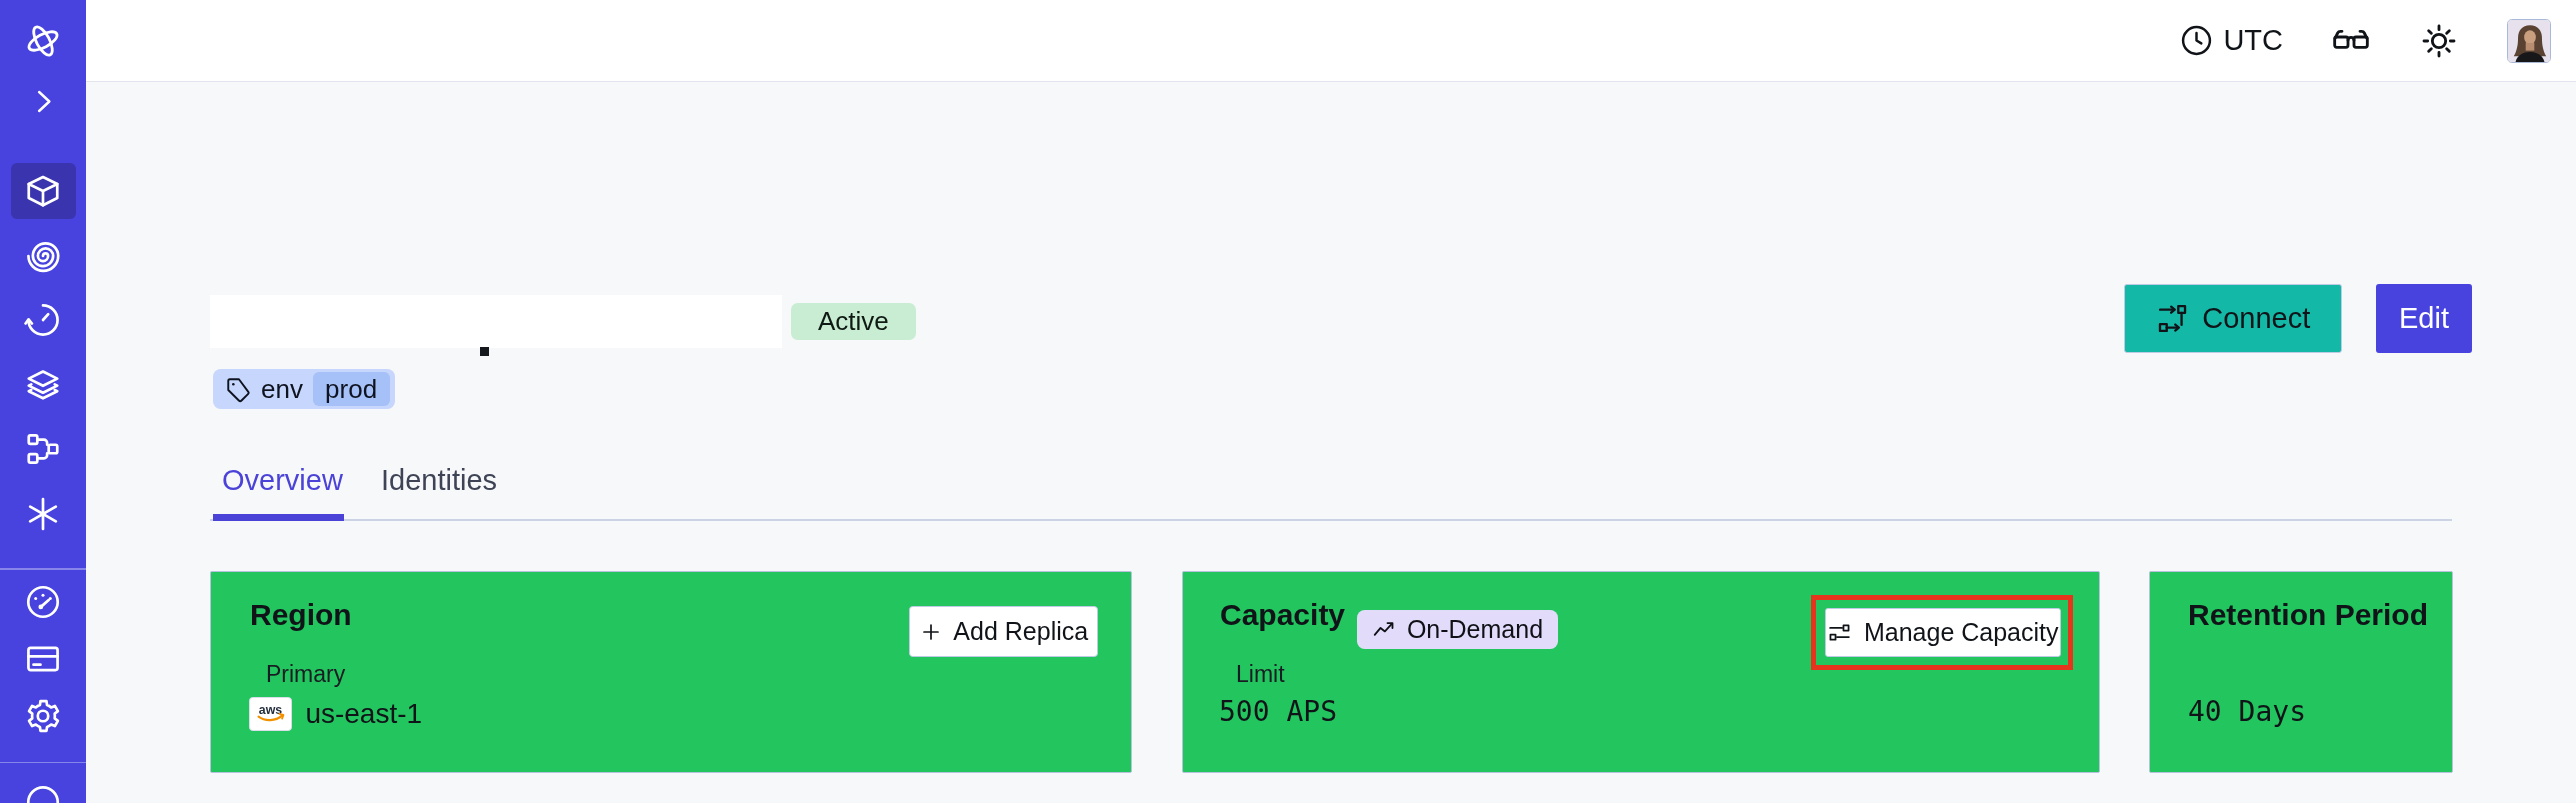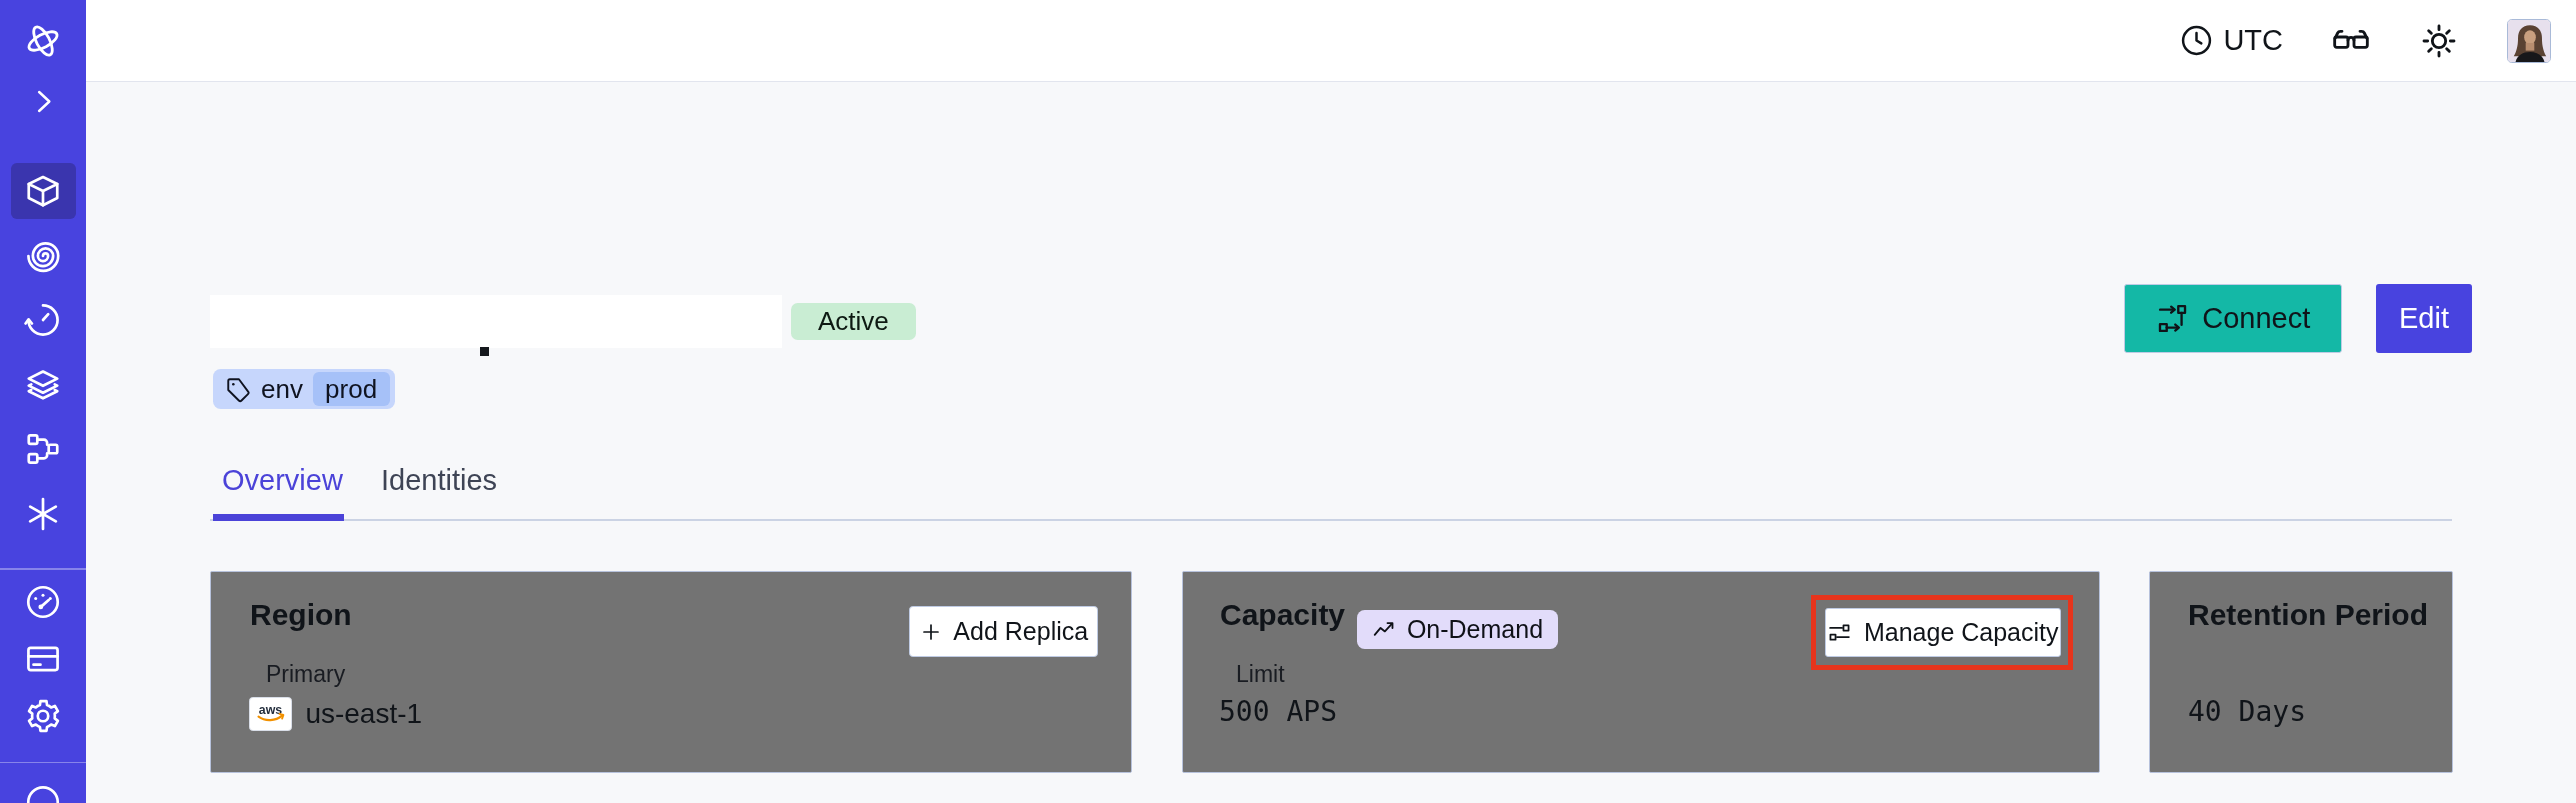--- a/index.html
+++ b/index.html
@@ -63,21 +63,21 @@
               border-radius:2.9px; color:#fff; font-size:29px; font-weight:500;margin-left:20px; }
 
   
   .tab { position:absolute; top:464px; font-size:29px; font-weight:500; cursor:pointer; }
   .tab-overview { left:222px; color:#4B43D8; }
   .tab-identities { left:381px; color:#3E4455; }
   .tab-underline { position:absolute; left:213px; top:514px; width:131px; height:6.7px; background:#4B43D8; z-index:2; }
   .tabs-border { position:absolute; left:210px; top:519px; width:2242px; height:1.9px; background:#CBD3E4; }
 
   
-  .card { position:absolute; top:571px; height:202px; background:#737373; border:1.9px solid #B7C2DC; border-radius:1.9px; }
+  .card { position:absolute; top:571px; height:202px; background:#22c55e; border:1.9px solid #B7C2DC; border-radius:1.9px; }
   .card-region { left:210px; width:922px; }
   .card-capacity { left:1182px; width:918px; }
   .card-retention { left:2149px; width:304px; }
   .card-title { position:absolute; font-size:30px; font-weight:600; color:#101419; }
   .field-label { position:absolute; font-size:23px; color:#191c22;margin-left:16px; }
   .mono-value { position:absolute; font-family:"DejaVu Sans Mono", monospace; font-size:28px; color:#101419; }
 
   
   .card-region .card-title { left:39px; top:26px; }
   .btn-add-replica { position:absolute; left:698px; top:34px; width:189px; height:51px; background:#fff;

